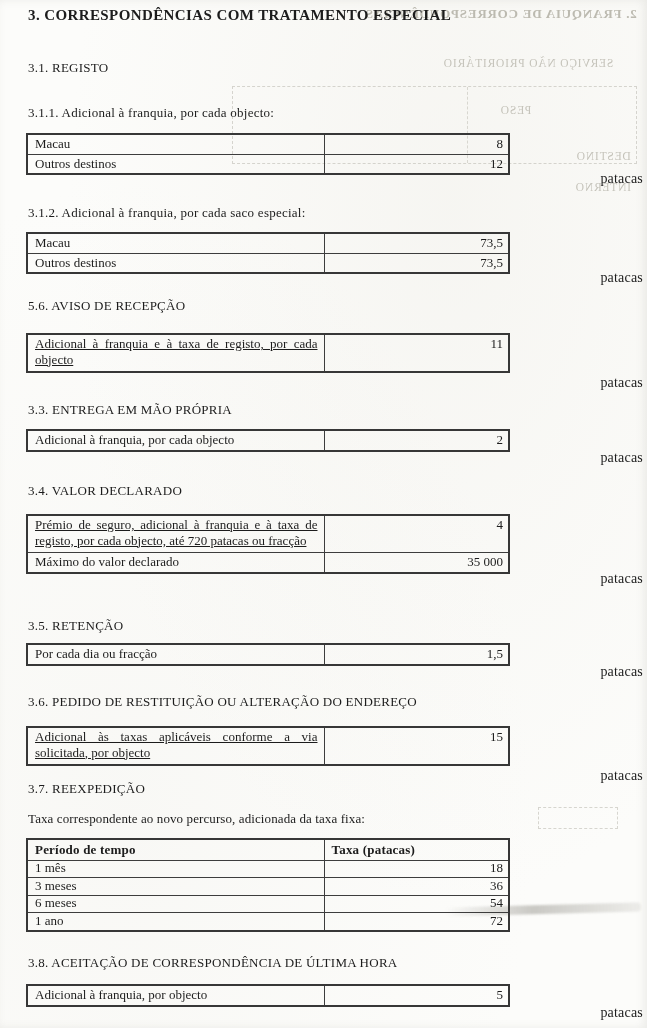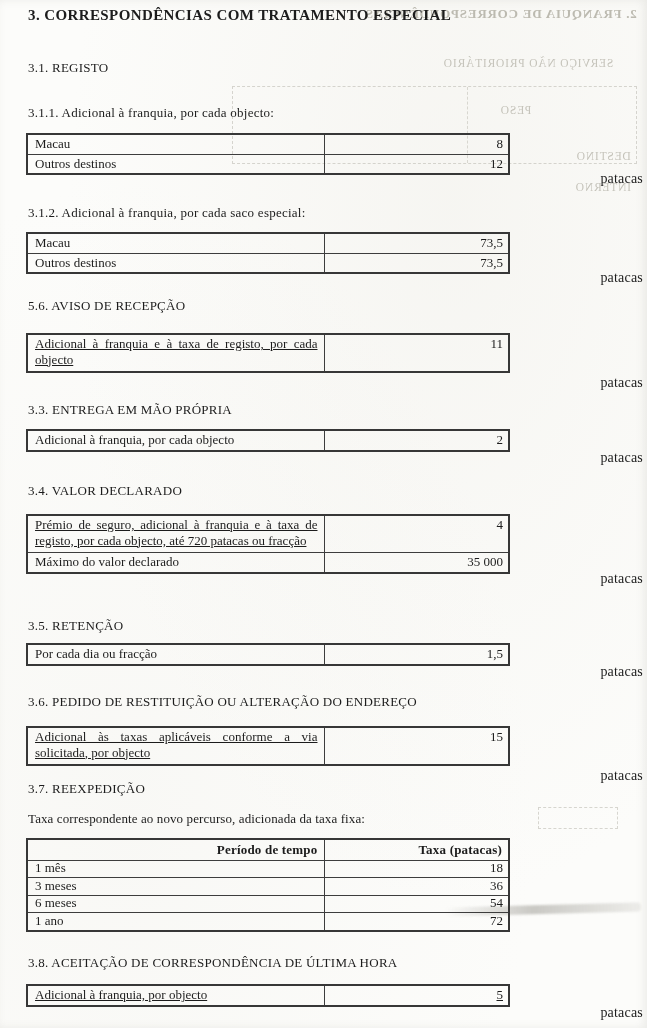--- a/index.html
+++ b/index.html
@@ -43,21 +43,21 @@
     vertical-align: top;
     height: 15px;
     overflow: hidden;
   }
   table.t col.c1 { width: 297px; }
   table.t td.val { text-align: right; padding-right: 5px; }
   table.t td.just { text-align: justify; -moz-text-align-last: left; text-align-last: left; text-decoration: underline; }
   table.t8 td { line-height: 14.5px; padding-top: 0.5px; padding-bottom: 1px; }
   table.t8 td.th {
     font-weight: bold;
-    text-align: right;
+    text-align: left;
     line-height: 17px;
     height: 18px;
     letter-spacing: 0.2px;
   }
   .unit {
     position: absolute;
     right: 4px;
     font-size: 14px;
     line-height: 14px;
     letter-spacing: 0.2px;
@@ -256,21 +256,21 @@
       <td class="val">54</td>
     </tr>
     <tr>
       <td>1 ano</td>
       <td class="val">72</td>
     </tr>
   </tbody>
     </table>
 
   <div class="h" style="top:955px;">3.8. ACEITAÇÃO DE CORRESPONDÊNCIA DE ÚLTIMA HORA</div>
-  <table class="t" style="top:984px;text-decoration:underline;">
+  <table class="t" style="top:984px;">
     <colgroup>
         <col class="c1">
         <col>
       </colgroup>
     <tbody>
         <tr>
       <td>Adicional à franquia, por objecto</td>
       <td class="val">5</td>
     </tr>
   </tbody>

